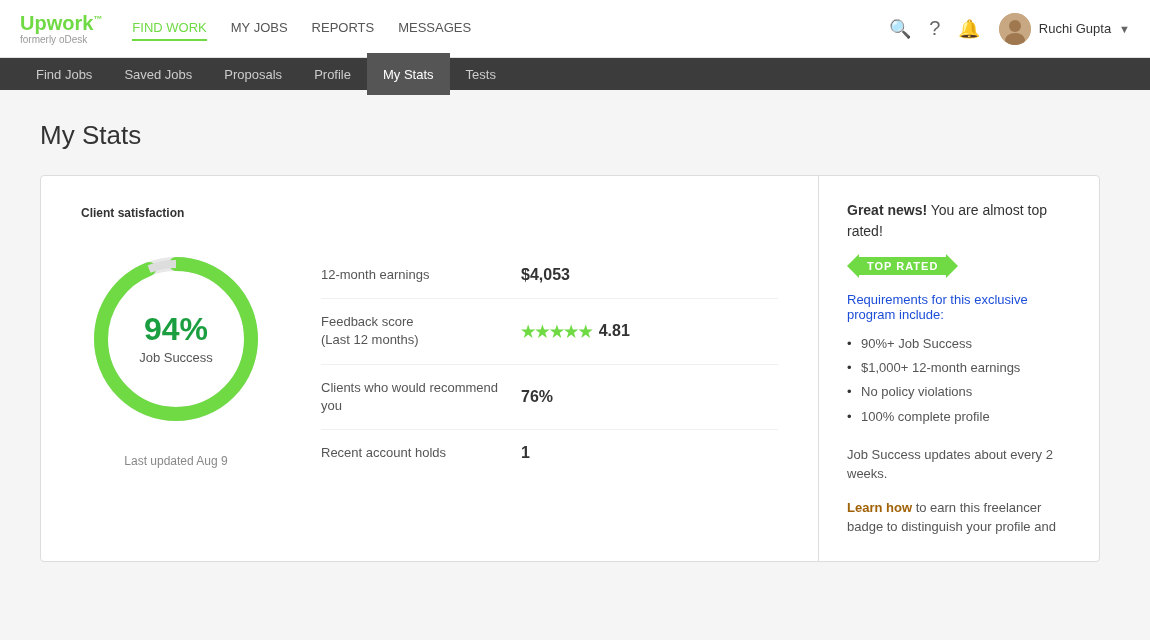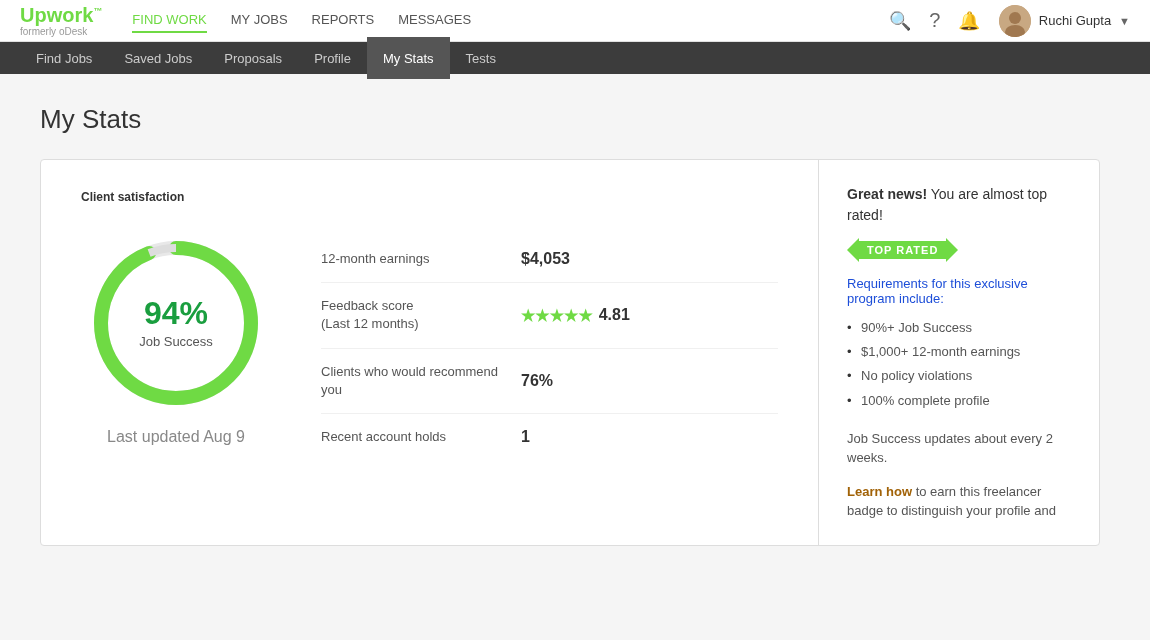--- a/index.html
+++ b/index.html
@@ -5,21 +5,21 @@
     * { box-sizing: border-box; margin: 0; padding: 0; }
     body { font-family: 'Helvetica Neue', Arial, sans-serif; background: #f5f5f5; font-size: 14px; color: #333; }
 
     
     .top-nav {
       background: #fff;
       border-bottom: 1px solid #e0e0e0;
       display: flex;
       align-items: center;
       padding: 0 20px;
-      height: 42px;
+      height: 58px;
     }
     .logo-area {
       display: flex;
       flex-direction: column;
       margin-right: 30px;
     }
     .logo-upwork {
       font-size: 22px;
       font-weight: bold;
       color: #6fda44;
@@ -175,23 +175,23 @@
       font-size: 32px;
       font-weight: bold;
       color: #1a9e3f;
     }
     .donut-label {
       font-size: 13px;
       color: #555;
       margin-top: 2px;
     }
     .last-updated {
-      font-size: 16px;
+      font-size: 12px;
       color: #888;
-      margin-top: 10px;
+      margin-top: 20px;
       text-align: center;
     }
 
     
     .stats-table {
       flex: 1;
       padding-top: 8px;
     }
     .stat-row {
       display: flex;

